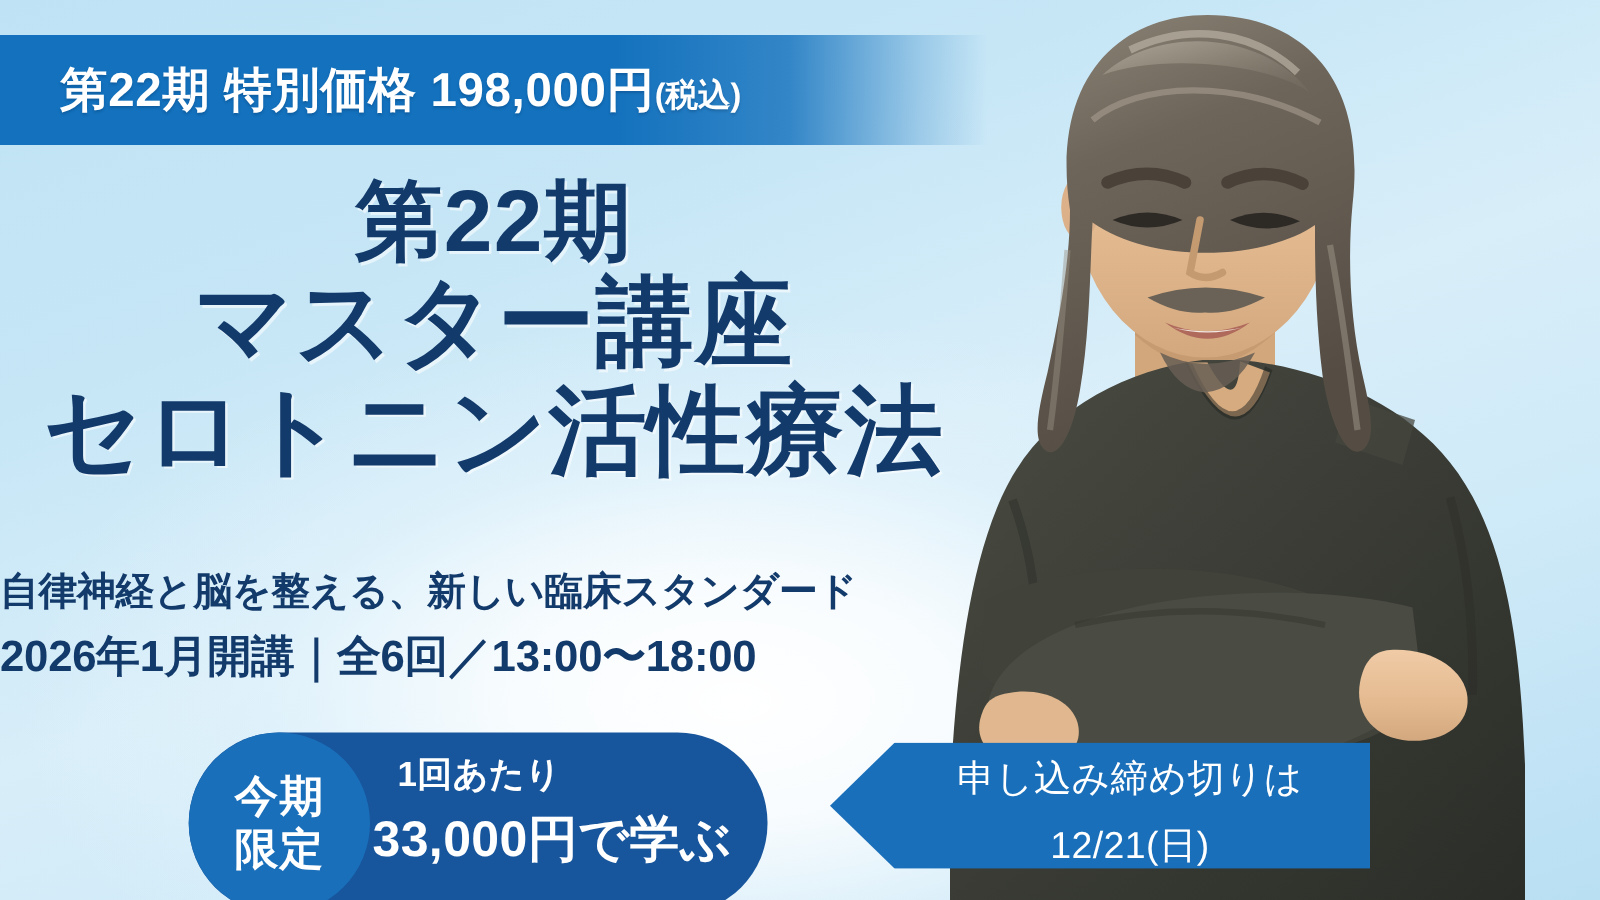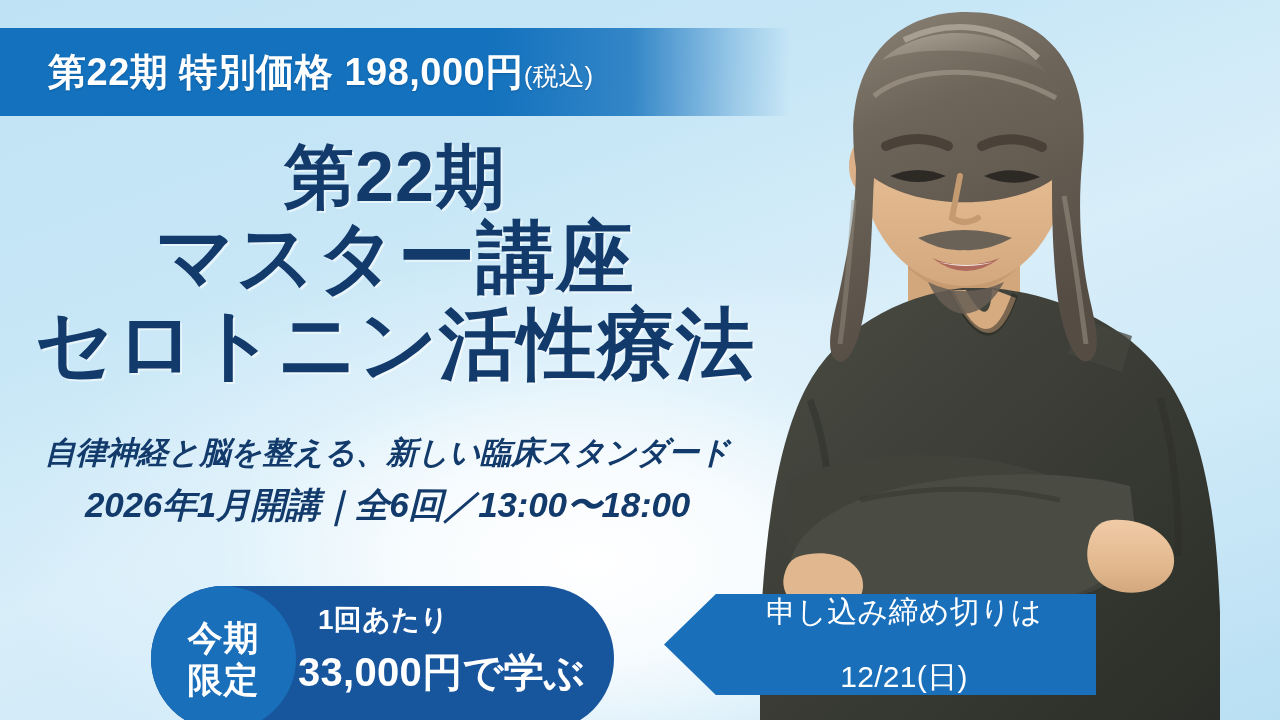--- a/index.html
+++ b/index.html
@@ -40,21 +40,21 @@
   .price-bar-text {
     color: #ffffff;
     font-size: 38px;
     font-weight: bold;
     letter-spacing: 0.5px;
     white-space: nowrap;
     text-shadow: 0 1px 2px rgba(0,40,80,0.25);
   }
   .price-bar-text .tax {
     font-size: 26px;
-    font-weight: normal;
+    font-weight: bold;
     letter-spacing: 0;
   }
 
   
   .photo-layer {
     position: absolute;
     right: 0;
     bottom: 0;
     width: 620px;
     height: 720px;
@@ -81,25 +81,24 @@
     text-align: center;
   }
   .headline-1 { font-size: 70px; }
   .headline-2 { font-size: 78px; margin-top: 4px; }
   .headline-3 { font-size: 78px; margin-top: 2px; }
 
   
   .subtitle-block {
     position: absolute;
     left: 0;
-    top: 432px;
+    top: 452px;
     width: 775px;
     z-index: 7;
-    text-align: center;
-    font-style: italic;
+    text-align: left;
   }
   .subtitle-line {
     color: #123a6b;
     font-weight: bold;
     white-space: nowrap;
   }
   .subtitle-1 {
     font-size: 31px;
     letter-spacing: -0.2px;
   }
@@ -172,21 +171,21 @@
     left: 664px;
     top: 594px;
     width: 432px;
     height: 101px;
     background: #1a6fba;
     clip-path: polygon(0% 50%, 12% 0%, 100% 0%, 100% 100%, 12% 100%);
     z-index: 8;
     display: flex;
     flex-direction: column;
     align-items: center;
-    justify-content: space-between;
+    justify-content: flex-end;
     padding-left: 48px;
     box-sizing: border-box;
   }
   .deadline-line {
     color: #ffffff;
     font-size: 30px;
     font-weight: normal;
     line-height: 1.2;
     white-space: nowrap;
     letter-spacing: 0.3px;

